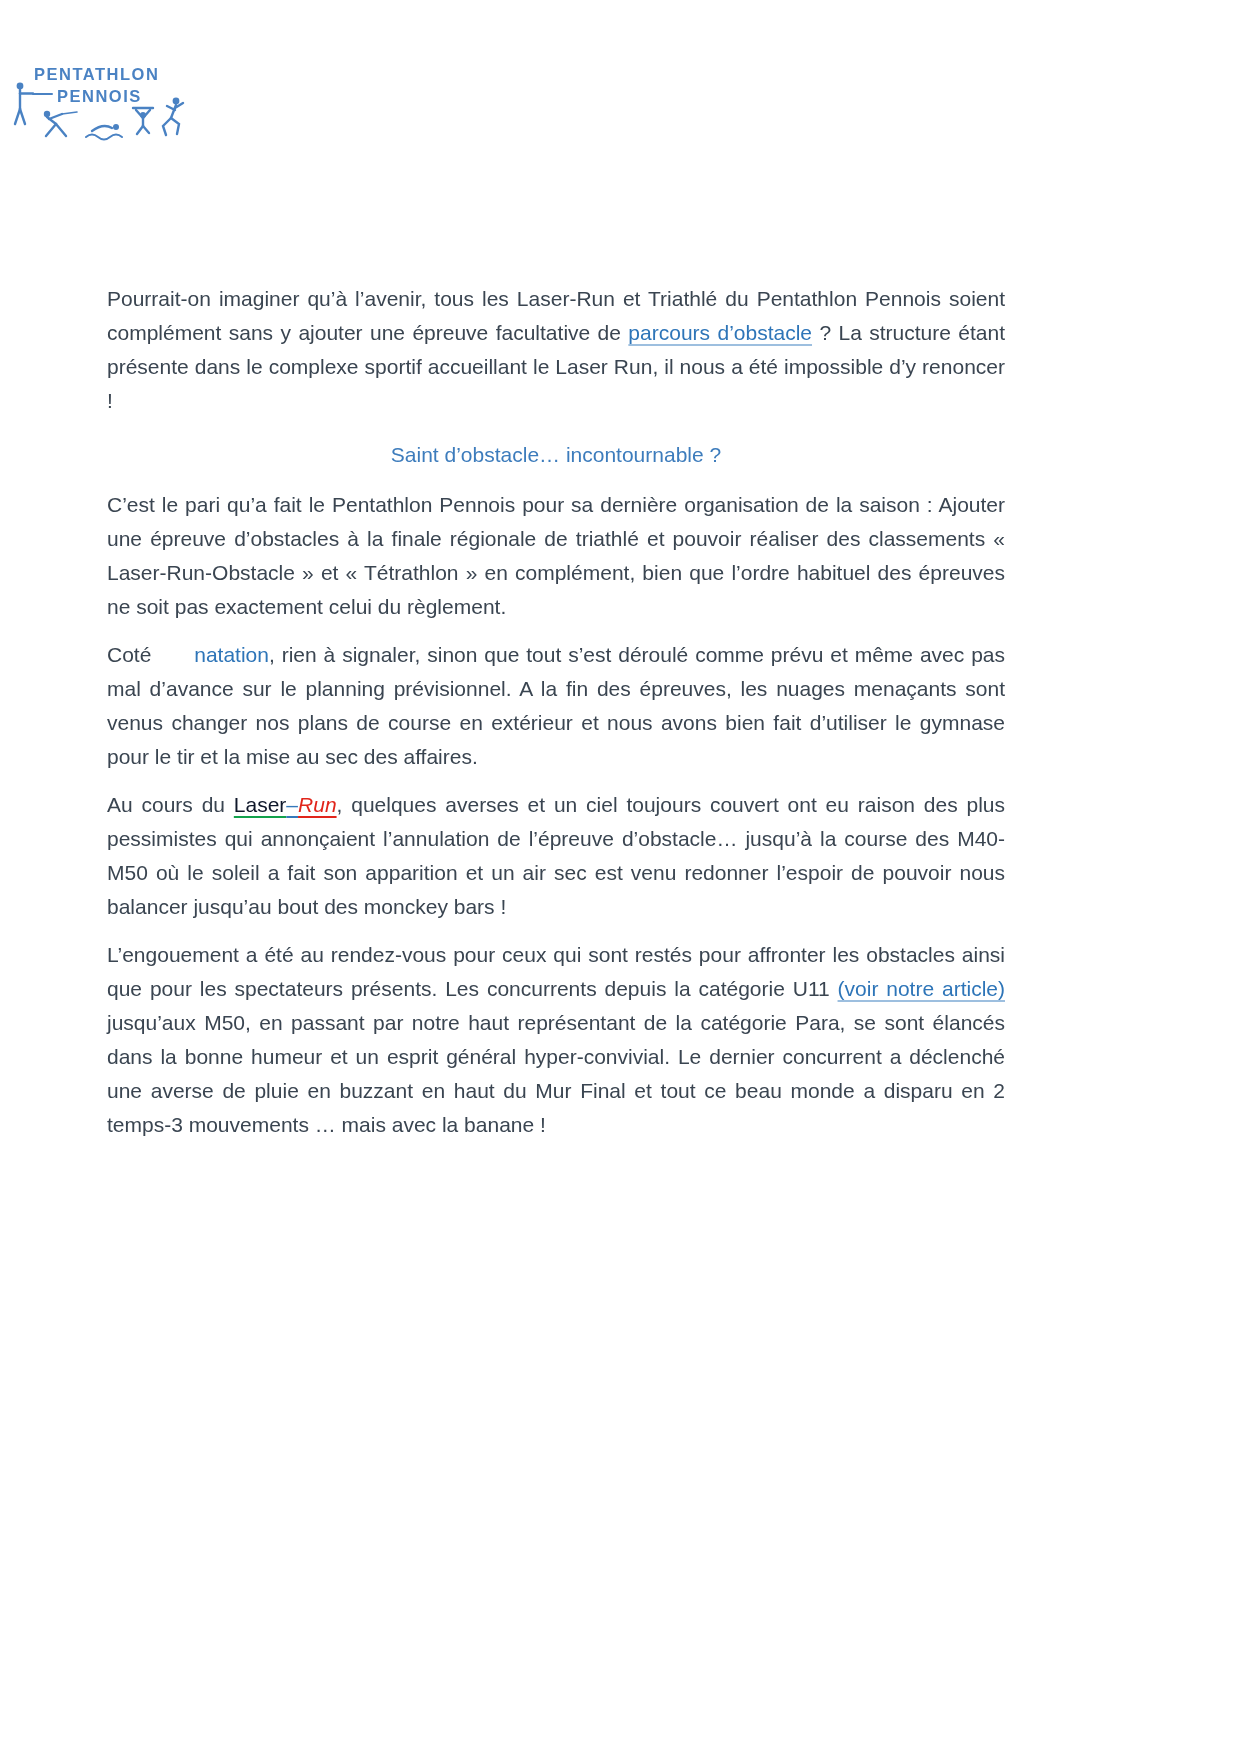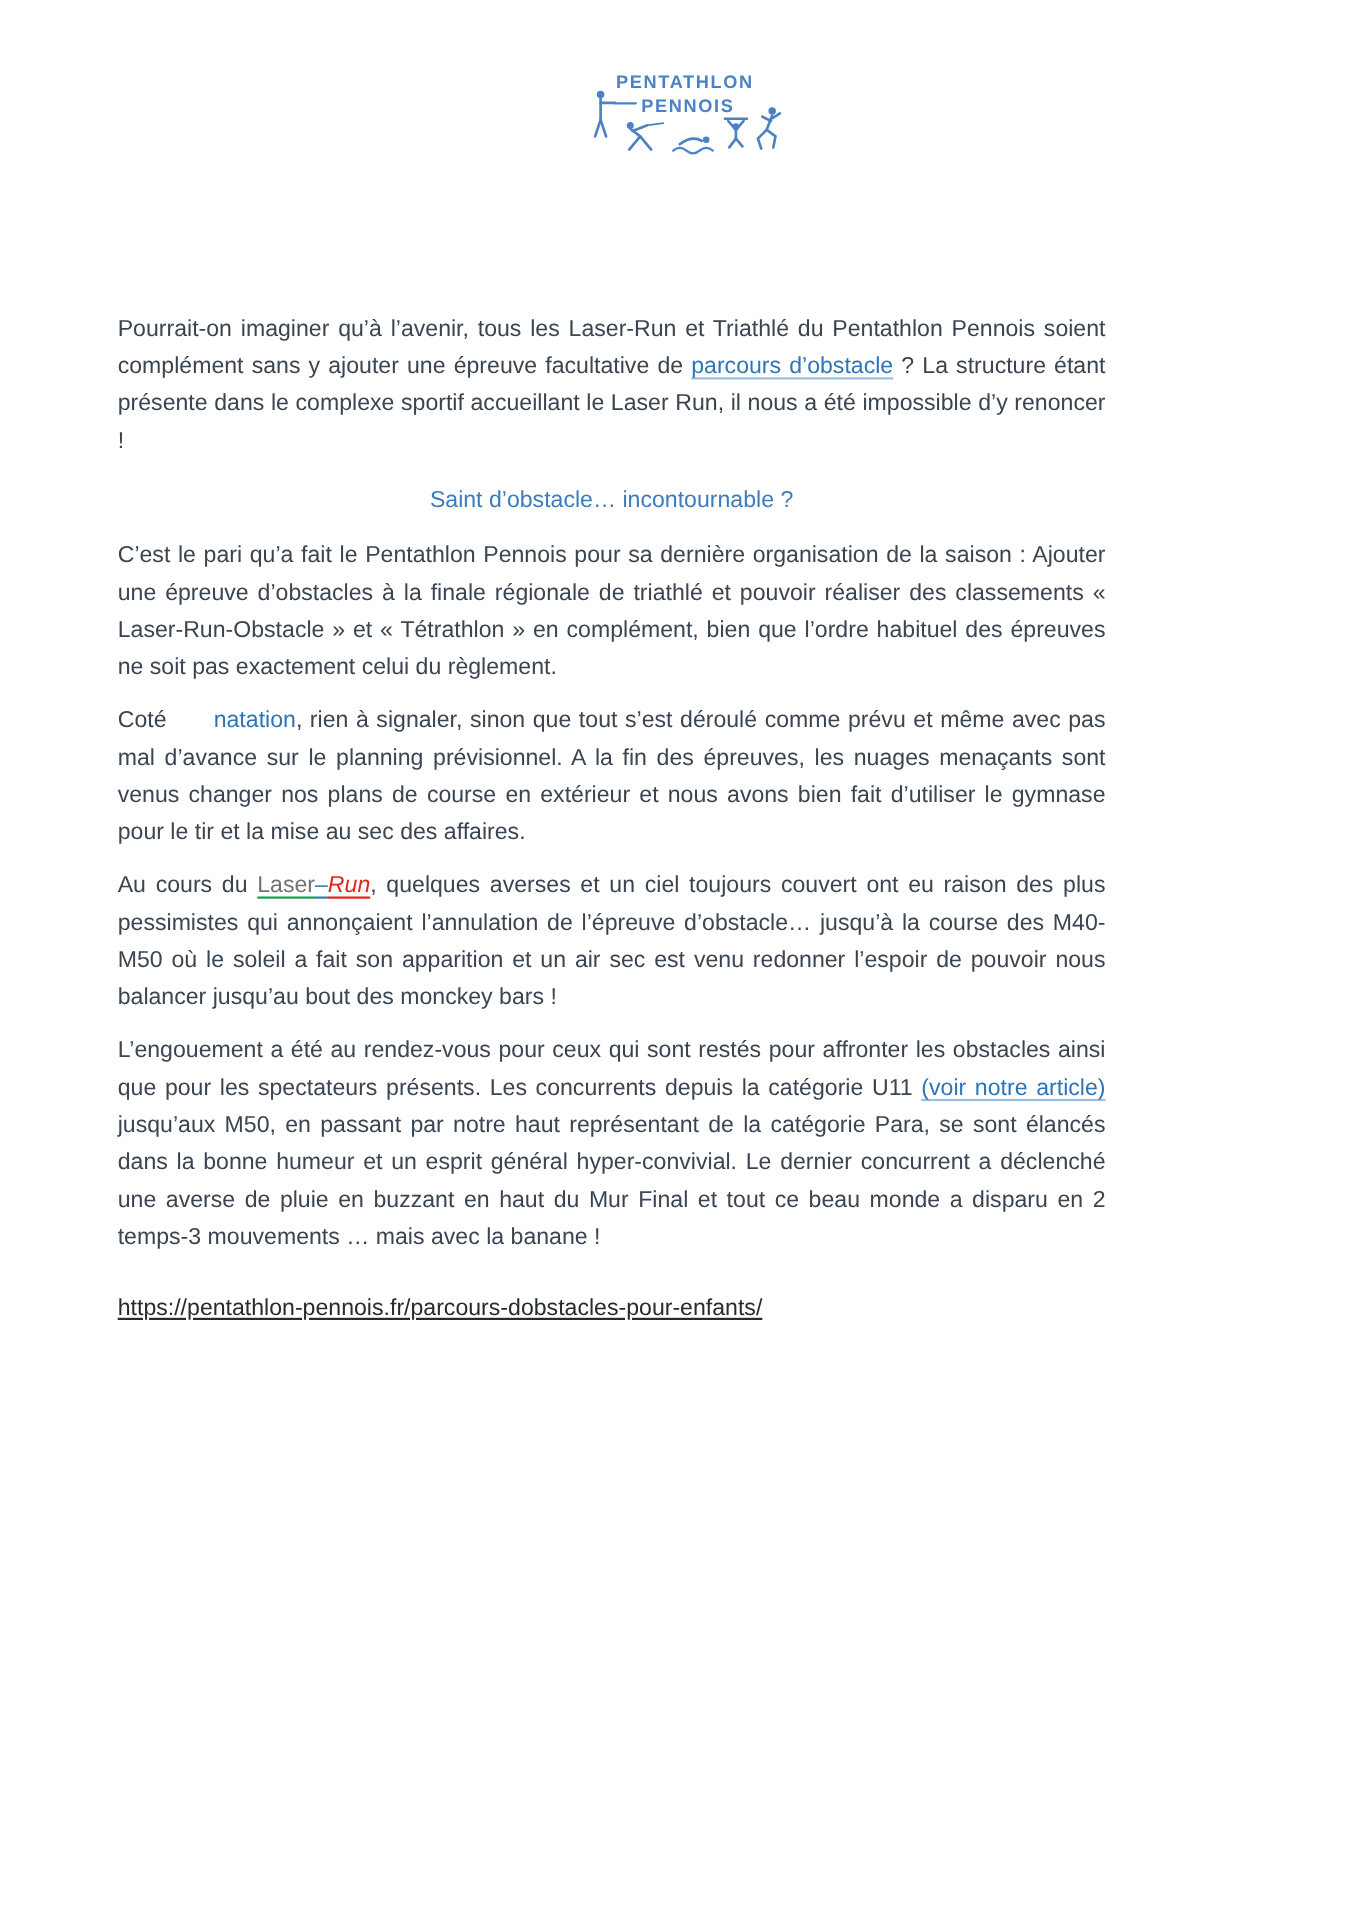--- a/index.html
+++ b/index.html
@@ -11,21 +11,21 @@
     background:#ffffff;
     font-family:"Liberation Sans", sans-serif;
     overflow:hidden;
   }
   .logo-wrap {
     position:absolute;
     top:64px;
     left:0;
     width:100%;
     display:flex;
-    justify-content:center;
+    justify-content:flex-start;
   }
   .logo-svg text {
     font-family:"Liberation Sans", sans-serif;
     font-weight:bold;
     letter-spacing:1.5px;
   }
   .content {
     position:absolute;
     top:282px;
     left:107px;
@@ -48,21 +48,21 @@
     text-decoration-color:#9dbfdf;
     text-underline-offset:4px;
   }
   .link-bold { font-weight:bold; }
   .link-plain {
     color:#2e75b8;
     text-decoration:none;
     margin-left:36px;
   }
   .seg-green {
-    color:#737373;
+    color:#0f172a;
     text-decoration:underline;
     text-decoration-color:#12a14b;
     text-underline-offset:4px;
   }
   .seg-dash {
     color:#3579bb;
     text-decoration:underline;
     text-decoration-color:#3579bb;
     text-underline-offset:4px;
   }
@@ -149,16 +149,15 @@
     <p>C’est le pari qu’a fait le Pentathlon Pennois pour sa dernière organisation de la saison : Ajouter une épreuve d’obstacles à la finale régionale de triathlé et pouvoir réaliser des classements « Laser-Run-Obstacle » et « Tétrathlon » en complément, bien que l’ordre habituel des épreuves ne soit pas exactement celui du règlement.</p>
 
     <p><span>Coté </span><a class="link-plain">natation</a><span>, rien à signaler, sinon que tout s’est déroulé comme prévu et même avec pas mal d’avance sur le planning prévisionnel. A la fin des épreuves, les nuages menaçants sont venus changer nos plans de course en extérieur et nous avons bien fait d’utiliser le gymnase pour le tir et la mise au sec des affaires.</span></p>
 
     <p><span>Au cours du </span><a><span class="seg-green">Laser</span><span class="seg-dash">–</span><span class="seg-red">Run</span></a><span>, quelques averses et un ciel toujours couvert ont eu raison des plus pessimistes qui annonçaient l’annulation de l’épreuve d’obstacle… jusqu’à la course des M40-M50 où le soleil a fait son apparition et un air sec est venu redonner l’espoir de pouvoir nous balancer jusqu’au bout des monckey bars !</span></p>
 
 
     <p><span>L’engouement a été au rendez-vous pour ceux qui sont restés pour affronter les obstacles ainsi que pour les spectateurs présents. Les concurrents depuis la catégorie U11 </span><a class="link-blue">(voir notre article)</a><span> jusqu’aux M50, en passant par notre haut représentant de la catégorie Para, se sont élancés dans la bonne humeur et un esprit général hyper-convivial. Le dernier concurrent a déclenché une averse de pluie en buzzant en haut du Mur Final et tout ce beau monde a disparu en 2 temps-3 mouvements … mais avec la banane !</span></p>
 
 
-    <p class="footer-para"><a class="footer-link">https://pentathlon-pennois.fr/parcours-dobstacles-pour-enfants/</a></p>
 
   </div>
 </div>
 
 </body></html>

